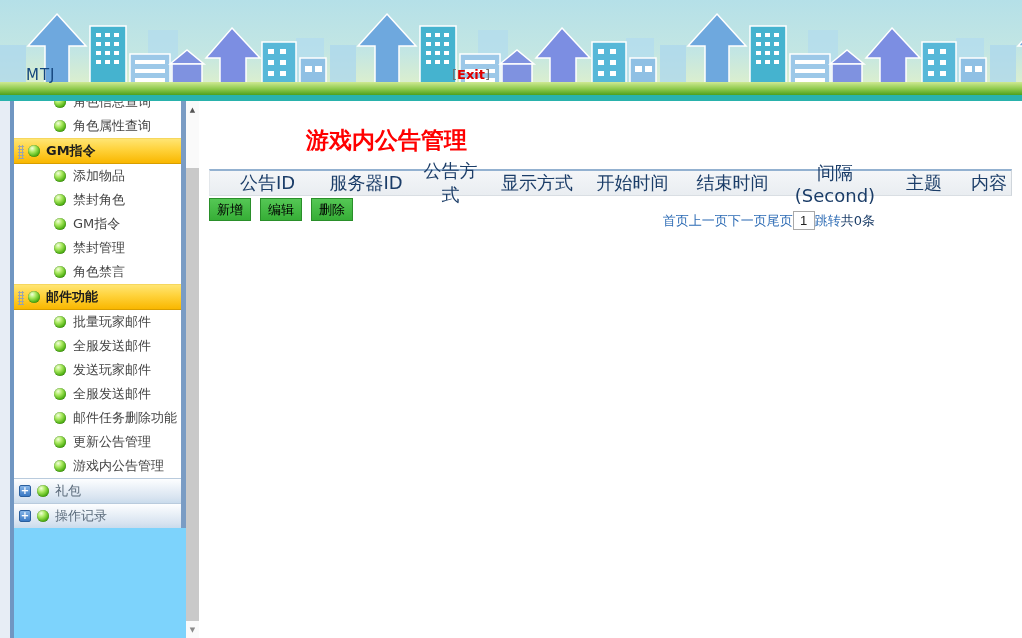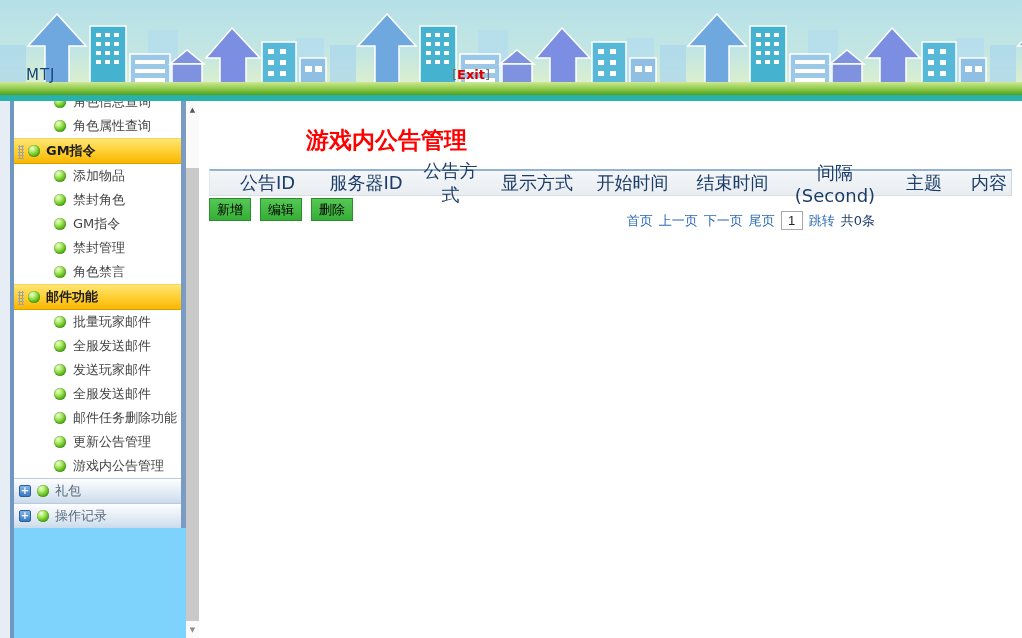--- a/index.html
+++ b/index.html
@@ -56,21 +56,21 @@
   .thead { display:flex; height:27px; align-items:center;
     background:linear-gradient(#f4f6f8, #e9edf1);
     border-top:2px solid #93b1d0; border-bottom:1px solid #d9dee3;
     border-left:1px solid #e3e7eb; border-right:1px solid #cfd5db; }
   .th { font-size:18px; color:#1b3d68; text-align:center; flex:none;padding-left:8px; }
   .actions { display:flex; align-items:flex-start; margin-top:2px; }
   .btn { height:23px; padding:0 7px; margin-right:9px; font-size:13px; color:#000;
     background:linear-gradient(#55c755, #36ae36); border:1px solid #2a8f2a; cursor:pointer;
     font-family:"DejaVu Sans","Liberation Sans",sans-serif; }
   .pager { margin-left:auto; margin-right:137px; margin-top:13px; font-size:13px; color:#1b3d68;
-    display:flex; align-items:center; gap:6px; white-space:nowrap; }
+    display:flex; align-items:center; gap:0; white-space:nowrap; }
   .pager a { color:#2e6cb5; text-decoration:none; cursor:pointer; }
   .page-input { width:22px; height:19px; border:1px solid #a9a9a9; text-align:center;
     font-size:13px; color:#222; padding:0; }
 </style>
 </head>
 <body>
 
 <div class="banner">
   <svg width="1022" height="95">
     <defs>

